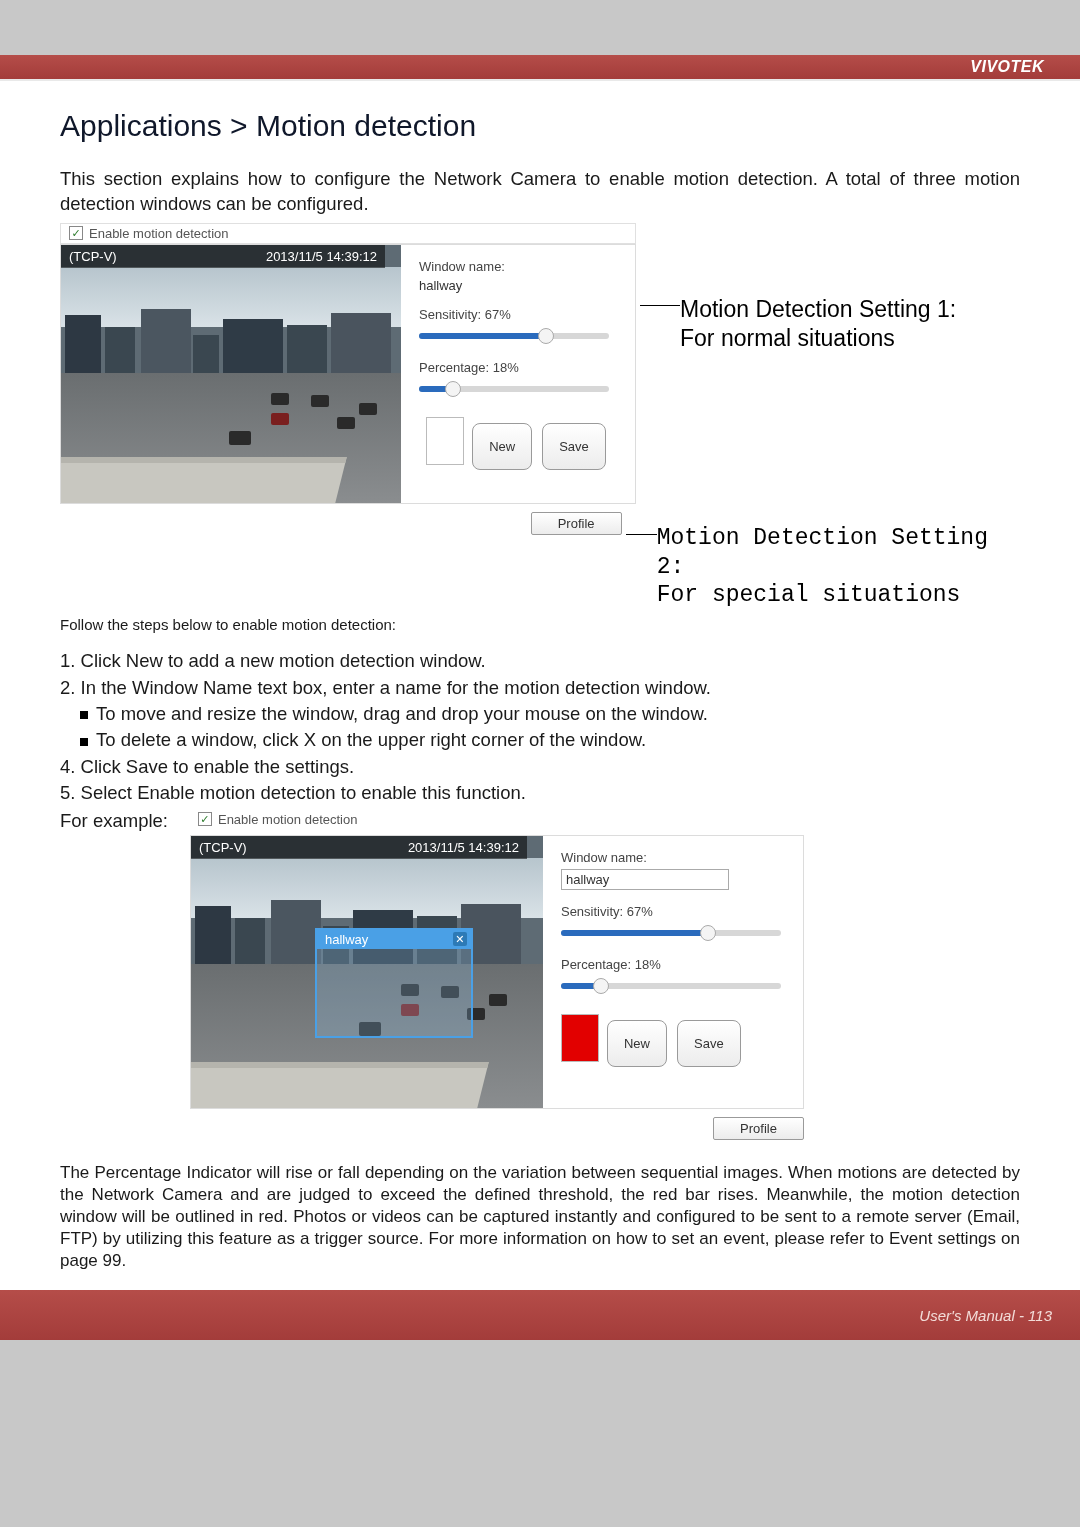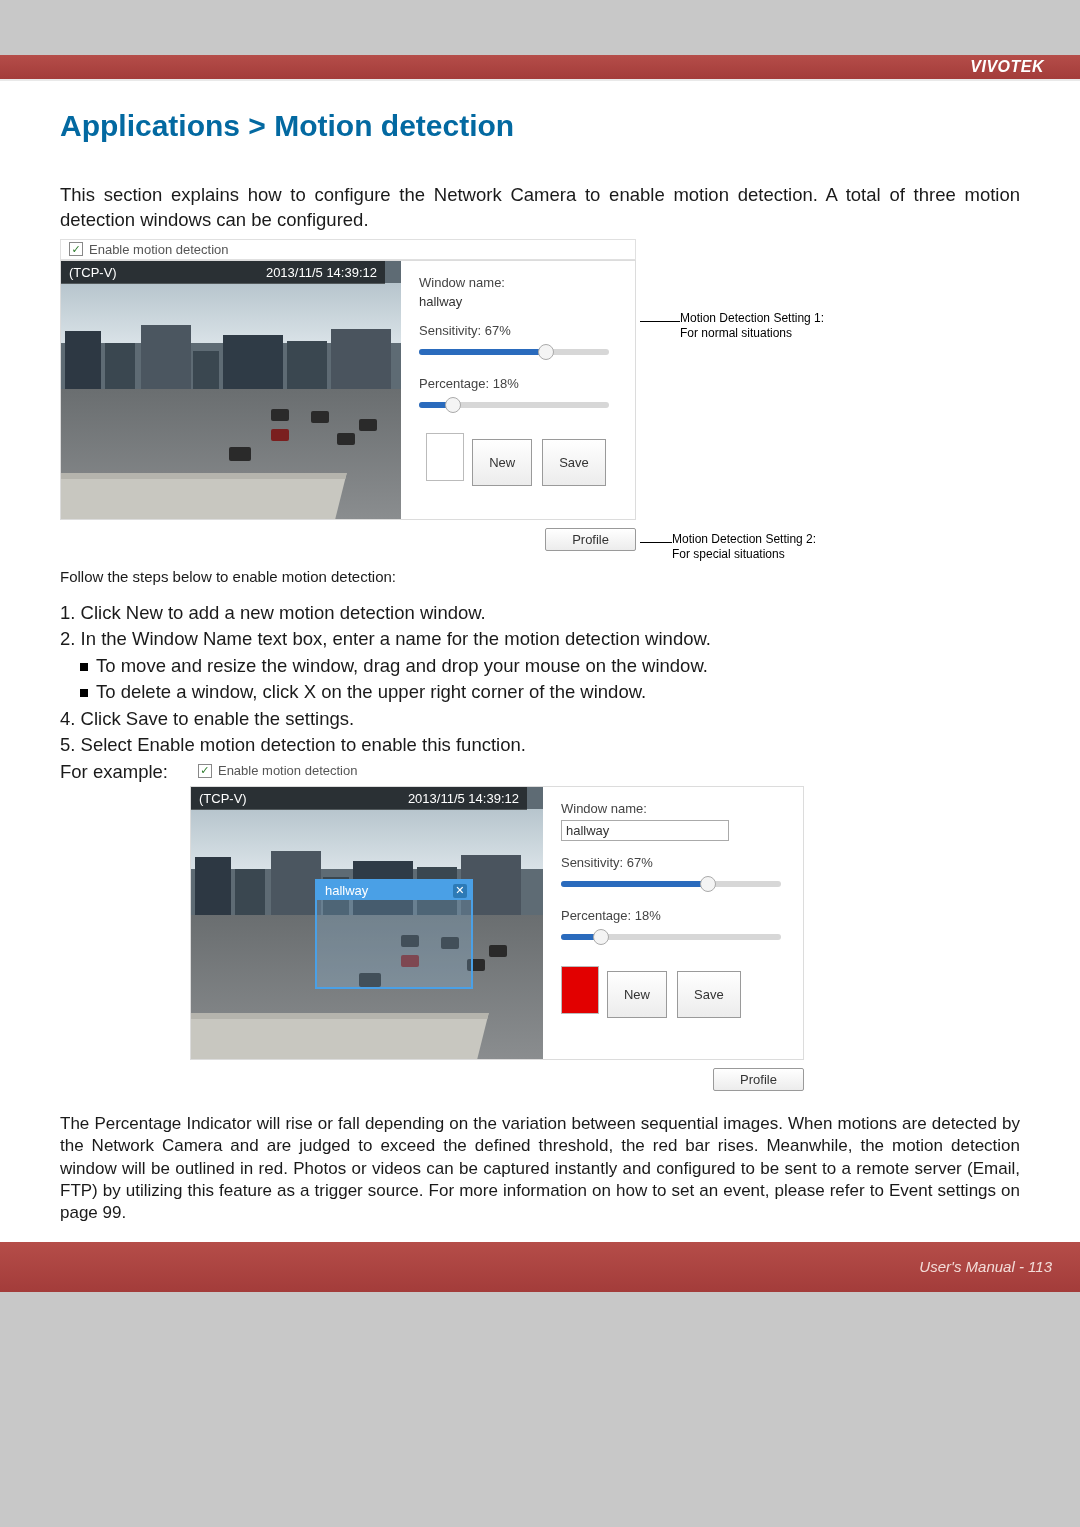--- a/index.html
+++ b/index.html
@@ -35,43 +35,43 @@
   .thin-separator {
     height: 2px;
     background: #e9e9e9;
   }
   .content {
     background: #fff;
     padding: 28px 60px 18px 60px;
     min-height: 1090px;
   }
   .page-title {
-    color: #0369a1;
+    color: #0f172a;
     font-size: 30px;
-    font-weight: bold;
-    margin-bottom: 40px;
+    font-weight: normal;
+    margin-bottom: 24px;
   }
   .lead {
     color: #1a1a1a;
     font-size: 18.5px;
     line-height: 1.35;
     text-align: justify;
     margin-bottom: 6px;
   }
   .annot-row {
     display: flex;
     align-items: flex-start;
   }
   .annot-line {
     border-top: 1px solid #000;
     width: 40px;
     margin-top: 10px;
   }
   .annot-text {
-    font-size: 12px;
+    font-size: 23px;
     color: #000;
     line-height: 1.25;
     white-space: pre-line;
   }
   .checkbox-row {
     display: flex;
     align-items: center;
     gap: 6px;
     padding: 2px 8px;
     background: #fff;
@@ -160,21 +160,21 @@
     position:absolute; top:7px; left:0; height:6px; background:#2a6bbd; border-radius:3px;
   }
   .slider .thumb {
     position:absolute; top:2px; width:16px; height:16px; border-radius:50%;
     background:#f4f4f4; border:1px solid #aaa; transform:translateX(-8px);
   }
   .btn-row { display:flex; gap:10px; justify-content:center; margin-top:10px;}
   .wbtn {
     font-size:13px; color:#333; padding:15px 16px;
     border:1px solid #9a9a9a; background:linear-gradient(#fff,#ececec);
-    border-radius:0;
+    border-radius:8px;
   }
   .profile-wrap { margin:8px 0 0 0; display:flex; justify-content:flex-end;}
   .pbtn {
     font-size:13px; color:#333; padding:3px 26px;
     border:1px solid #9a9a9a; background:linear-gradient(#fff,#ececec);
     border-radius:2px;
     text-align:center;
   }
   .top-align1 { display:flex; align-items:flex-start;}
   .left-inner {display:flex; flex-direction:column;}
@@ -311,21 +311,21 @@
         </div>
       </div>
     </div>
 
     <div style="display:flex; align-items:flex-start;">
       <div style="width:576px;">
         <div class="profile-wrap">
           <button class="pbtn">Profile</button>
         </div>
       </div>
-      <div style="margin-left:4px; margin-top:12px;">
+      <div style="margin-left:4px; margin-top:20px;font-family:Liberation Mono, monospace;">
         <div class="annot-row">
           <div class="annot-line" style="width:32px;"></div>
           <div class="annot-text">Motion Detection Setting 2:
 For special situations</div>
         </div>
       </div>
     </div>
 
     <p class="followtext">Follow the steps below to enable motion detection:</p>
 

